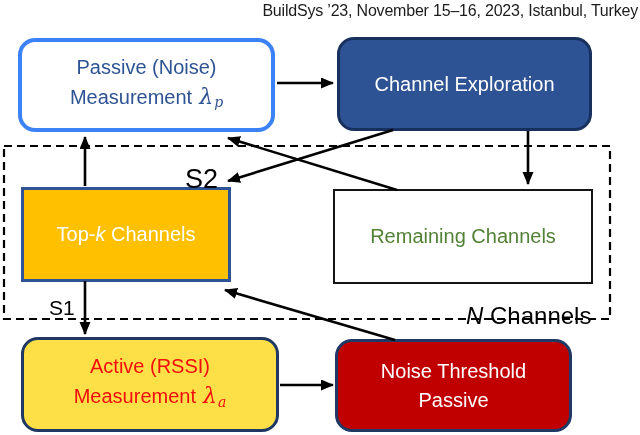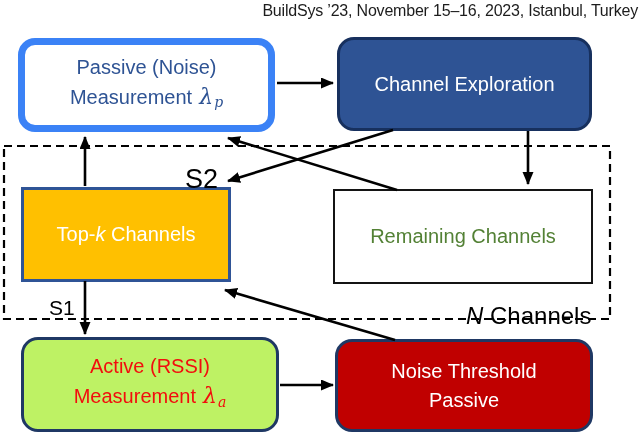--- a/index.html
+++ b/index.html
@@ -9,30 +9,30 @@
 
   .header{position:absolute;top:2px;right:2px;font-size:16px;color:#1c1c1c;
           white-space:nowrap;letter-spacing:-0.2px;}
 
   .box{position:absolute;box-sizing:border-box;display:flex;flex-direction:column;
        justify-content:center;align-items:center;text-align:center;
        font-size:20px;line-height:29px;}
   .rounded{border-radius:17px;}
 
   .passive{left:18px;top:38px;width:257px;height:94px;background:#ffffff;
-           border:7px solid #3b82f6;color:#2E5394;}
+           border:4px solid #3b82f6;color:#2E5394;}
   .channel{left:337px;top:37px;width:255px;height:94px;background:#2E5394;
            border:3px solid #17305E;color:#ffffff;}
   .topk{left:21px;top:187px;width:210px;height:95px;background:#FFC000;
         border:3px solid #2F5496;color:#ffffff;}
   .remaining{left:333px;top:189px;width:260px;height:95px;background:#ffffff;
              border:2.5px solid #141414;color:#538135;justify-content:center;}
-  .active{left:21px;top:337px;width:258px;height:95px;background:#bef264;
+  .active{left:21px;top:337px;width:258px;height:95px;background:#fde047;
           border:3px solid #1F3864;color:#F20D0D;}
-  .noise{left:335px;top:339px;width:258px;height:93px;background:#C00000;
+  .noise{left:335px;top:339px;width:237px;height:93px;background:#C00000;
          border:3px solid #1F3864;color:#ffffff;}
 
   .lam{font-family:"DejaVu Serif",serif;font-style:italic;font-size:22px;margin-left:7px;}
   .lam-sub{font-family:"DejaVu Serif",serif;font-style:italic;font-size:14px;
            vertical-align:-0.28em;margin-left:1px;}
   .ital{font-style:italic;}
 
   .floatlabel{position:absolute;color:#000000;white-space:nowrap;}
   .s2{left:185px;top:152px;font-size:27px;}
   .s1{left:49px;top:284px;font-size:21px;}

